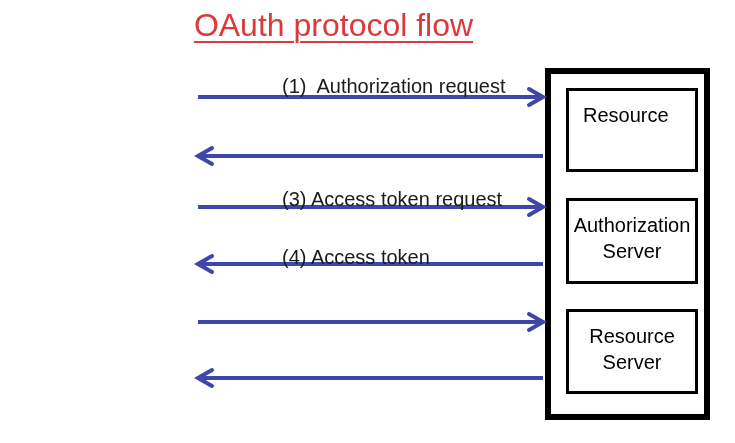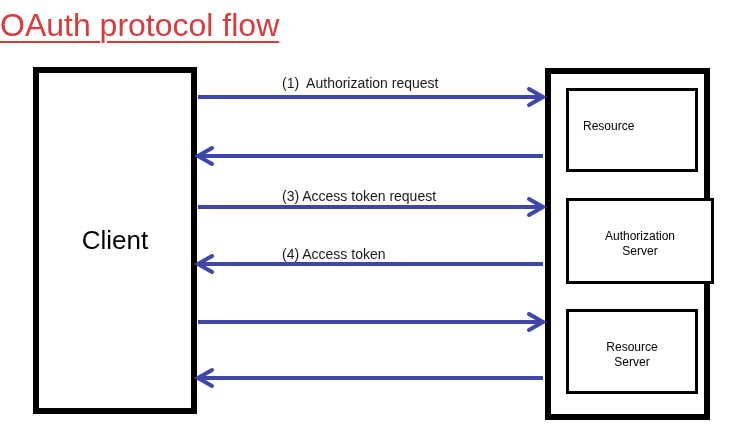--- a/index.html
+++ b/index.html
@@ -10,20 +10,21 @@
     background: #ffffff;
     font-family: "Liberation Sans", sans-serif;
     overflow: hidden;
     color: #000;
   }
   .title {
     position: absolute;
     top: 7px;
     left: 0;
     width: 667px;
+    text-align: center;
     font-size: 32px;
     letter-spacing: 0px;
   }
   .title span {
     text-decoration: underline;
     text-decoration-thickness: 2px;
     text-underline-offset: 5px;
   }
   .client-box {
     position: absolute;
@@ -47,53 +48,50 @@
     height: 352px;
     border: 6px solid #000;
     box-sizing: border-box;
     background: #fff;
   }
   .inner-box {
     position: absolute;
     border: 3px solid #000;
     box-sizing: border-box;
     background: #fff;
-    font-size: 12px;
+    font-size: 20px;
     line-height: 1.28;
-    padding-top: 28px;
+    padding-top: 12px;
   }
   .inner-box.align-left  { text-align: left; padding-left: 14px; padding-right: 4px; }
   .inner-box.align-center { text-align: center; }
   #box-resource-owner { left: 566px; top: 88px;  width: 132px; height: 84px; }
-  #box-auth-server    { left: 566px; top: 198px; width: 148px; height: 86px; }
+  #box-auth-server    { left: 566px; top: 198px; width: 132px; height: 86px; }
   #box-resource-server{ left: 566px; top: 309px; width: 132px; height: 85px; }
   .arrow-label {
     position: absolute;
     left: 282px;
-    font-size: 14px;
+    font-size: 20px;
     color: #1a1a1a;
     white-space: pre;
   }
   #arrow-layer {
     position: absolute;
     left: 0; top: 0;
   }
 </style>
 </head>
 <body>
 
 <div id="stage">
 
   <div class="title" style="color: rgb(219, 58, 60);">
     <span>OAuth protocol flow</span>
   </div>
 
-  <div class="client-box">
-    <span>Client</span>
-  </div>
 
   <div class="outer-box"></div>
 
   <div class="inner-box align-left" id="box-resource-owner">
     <div>Resource</div>
   </div>
 
   <div class="inner-box align-center" id="box-auth-server">
     <div>Authorization</div>
     <div>Server</div>

